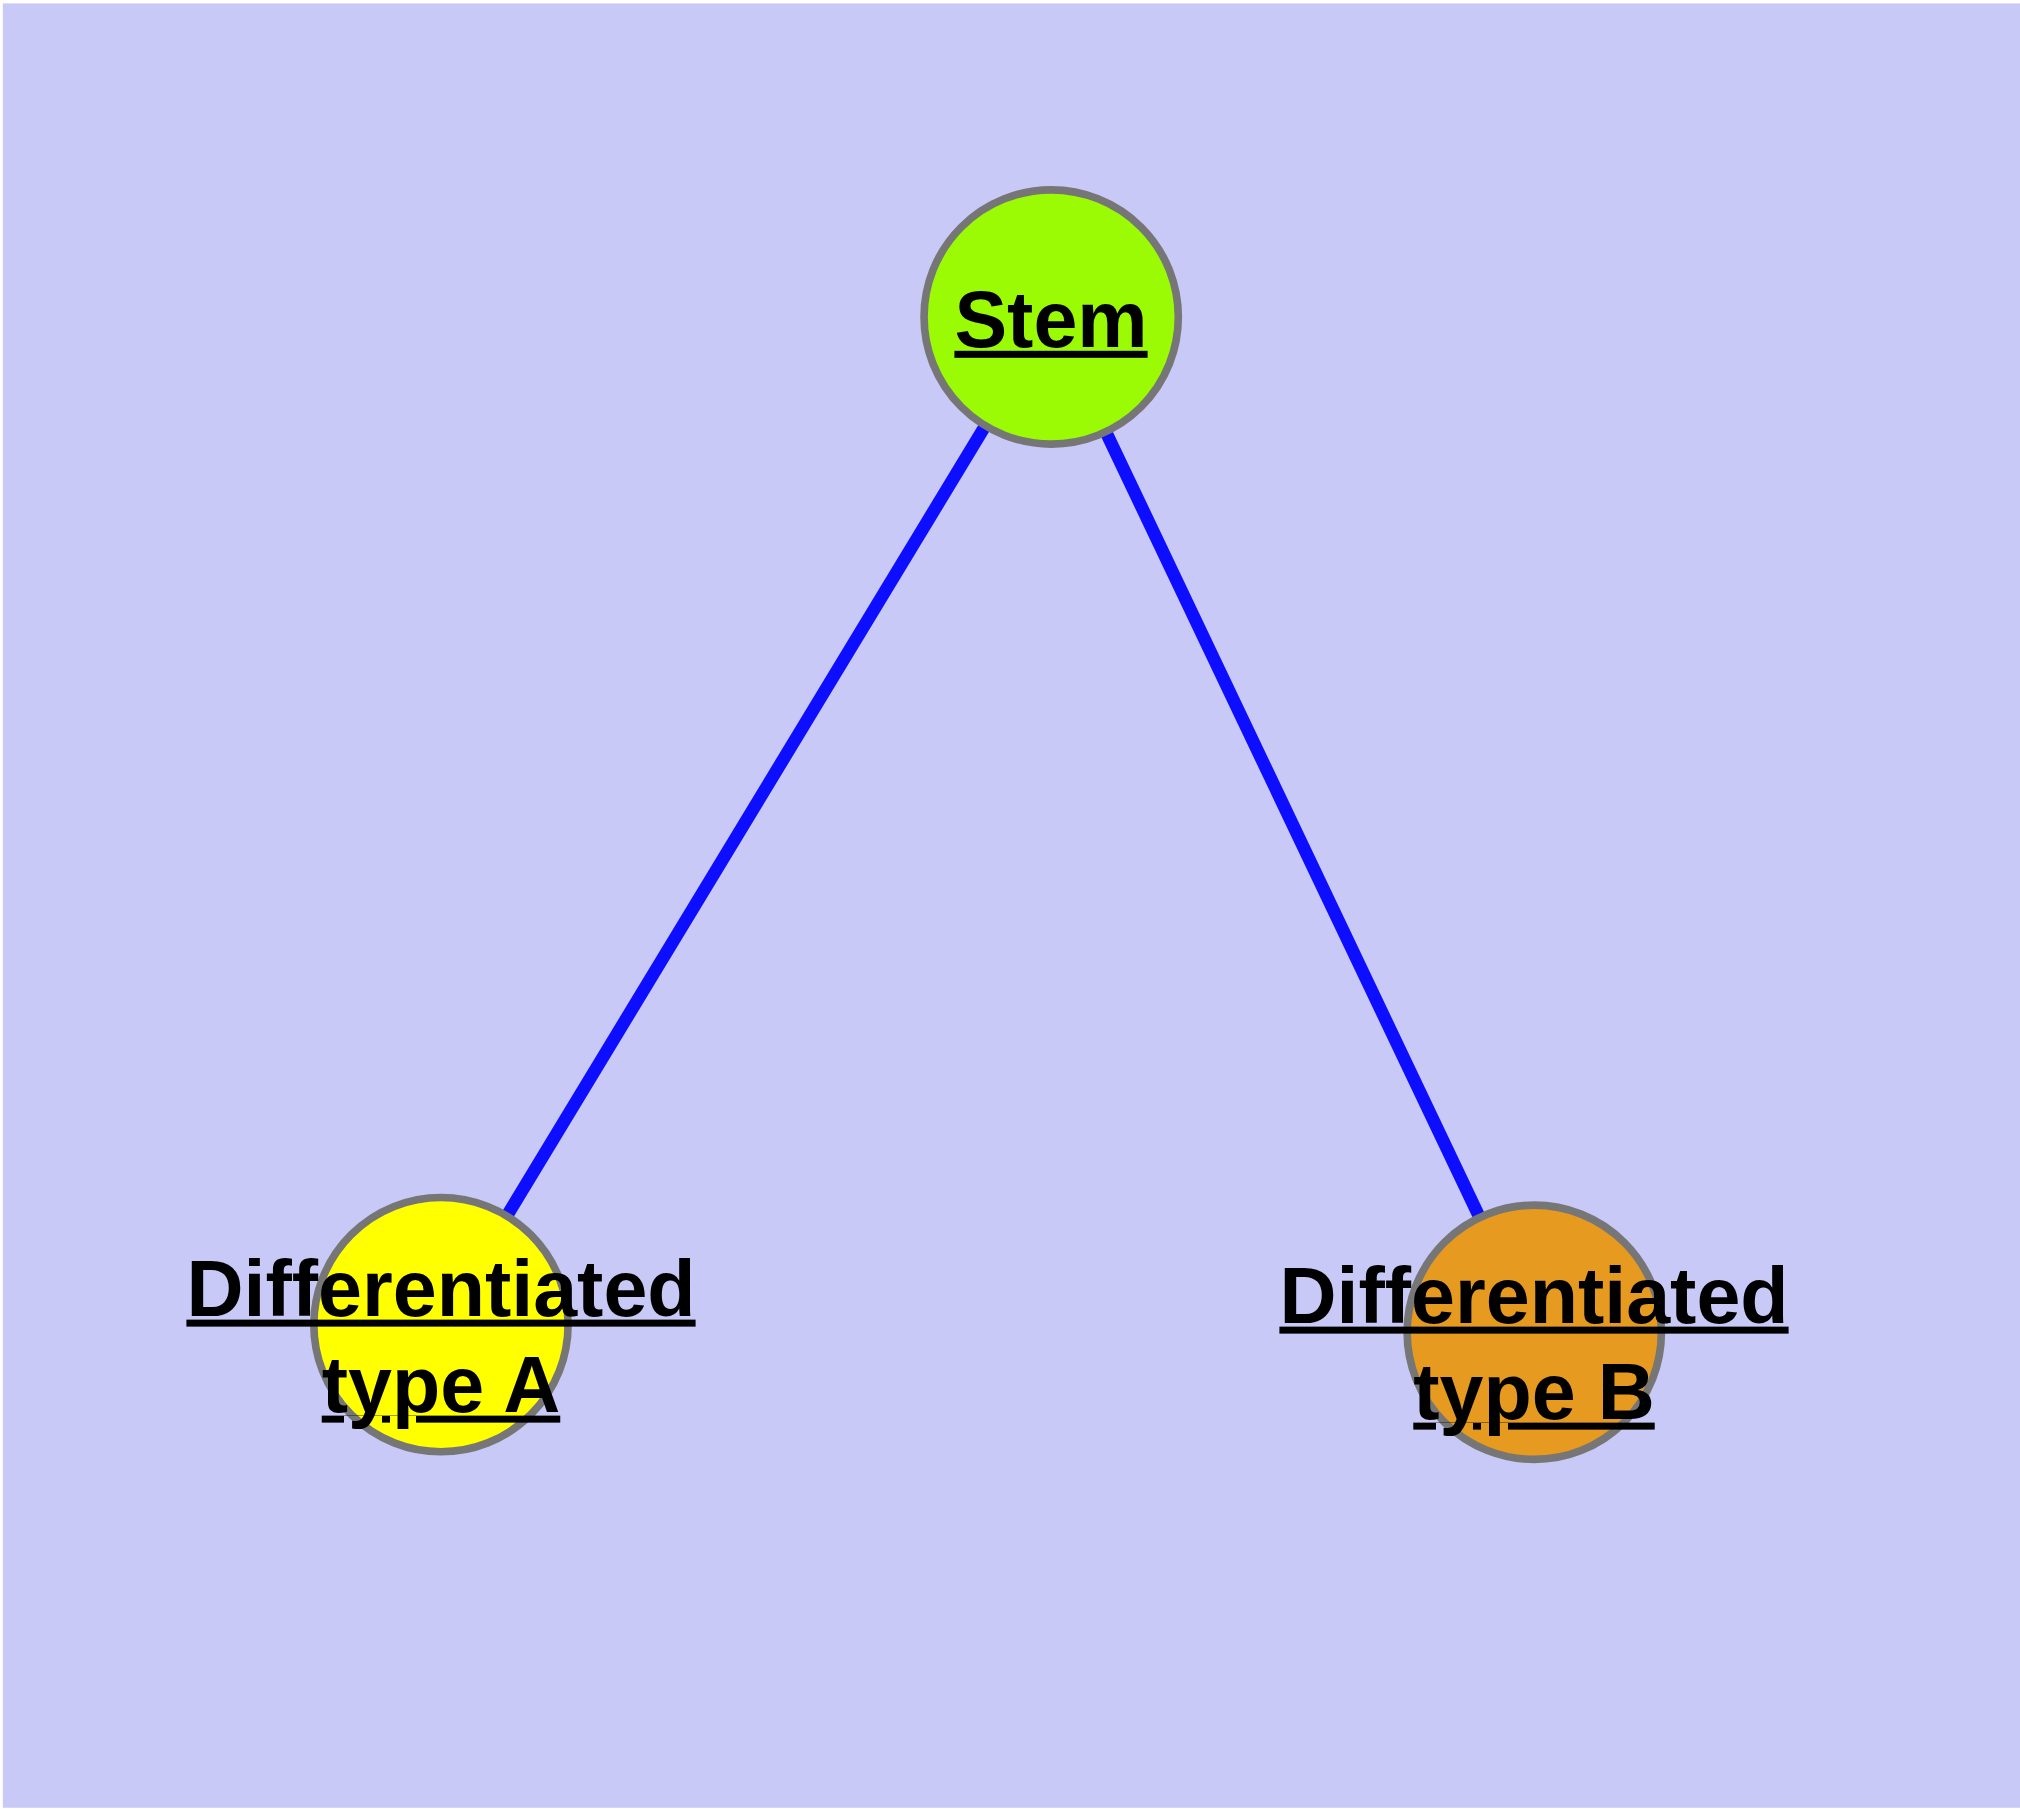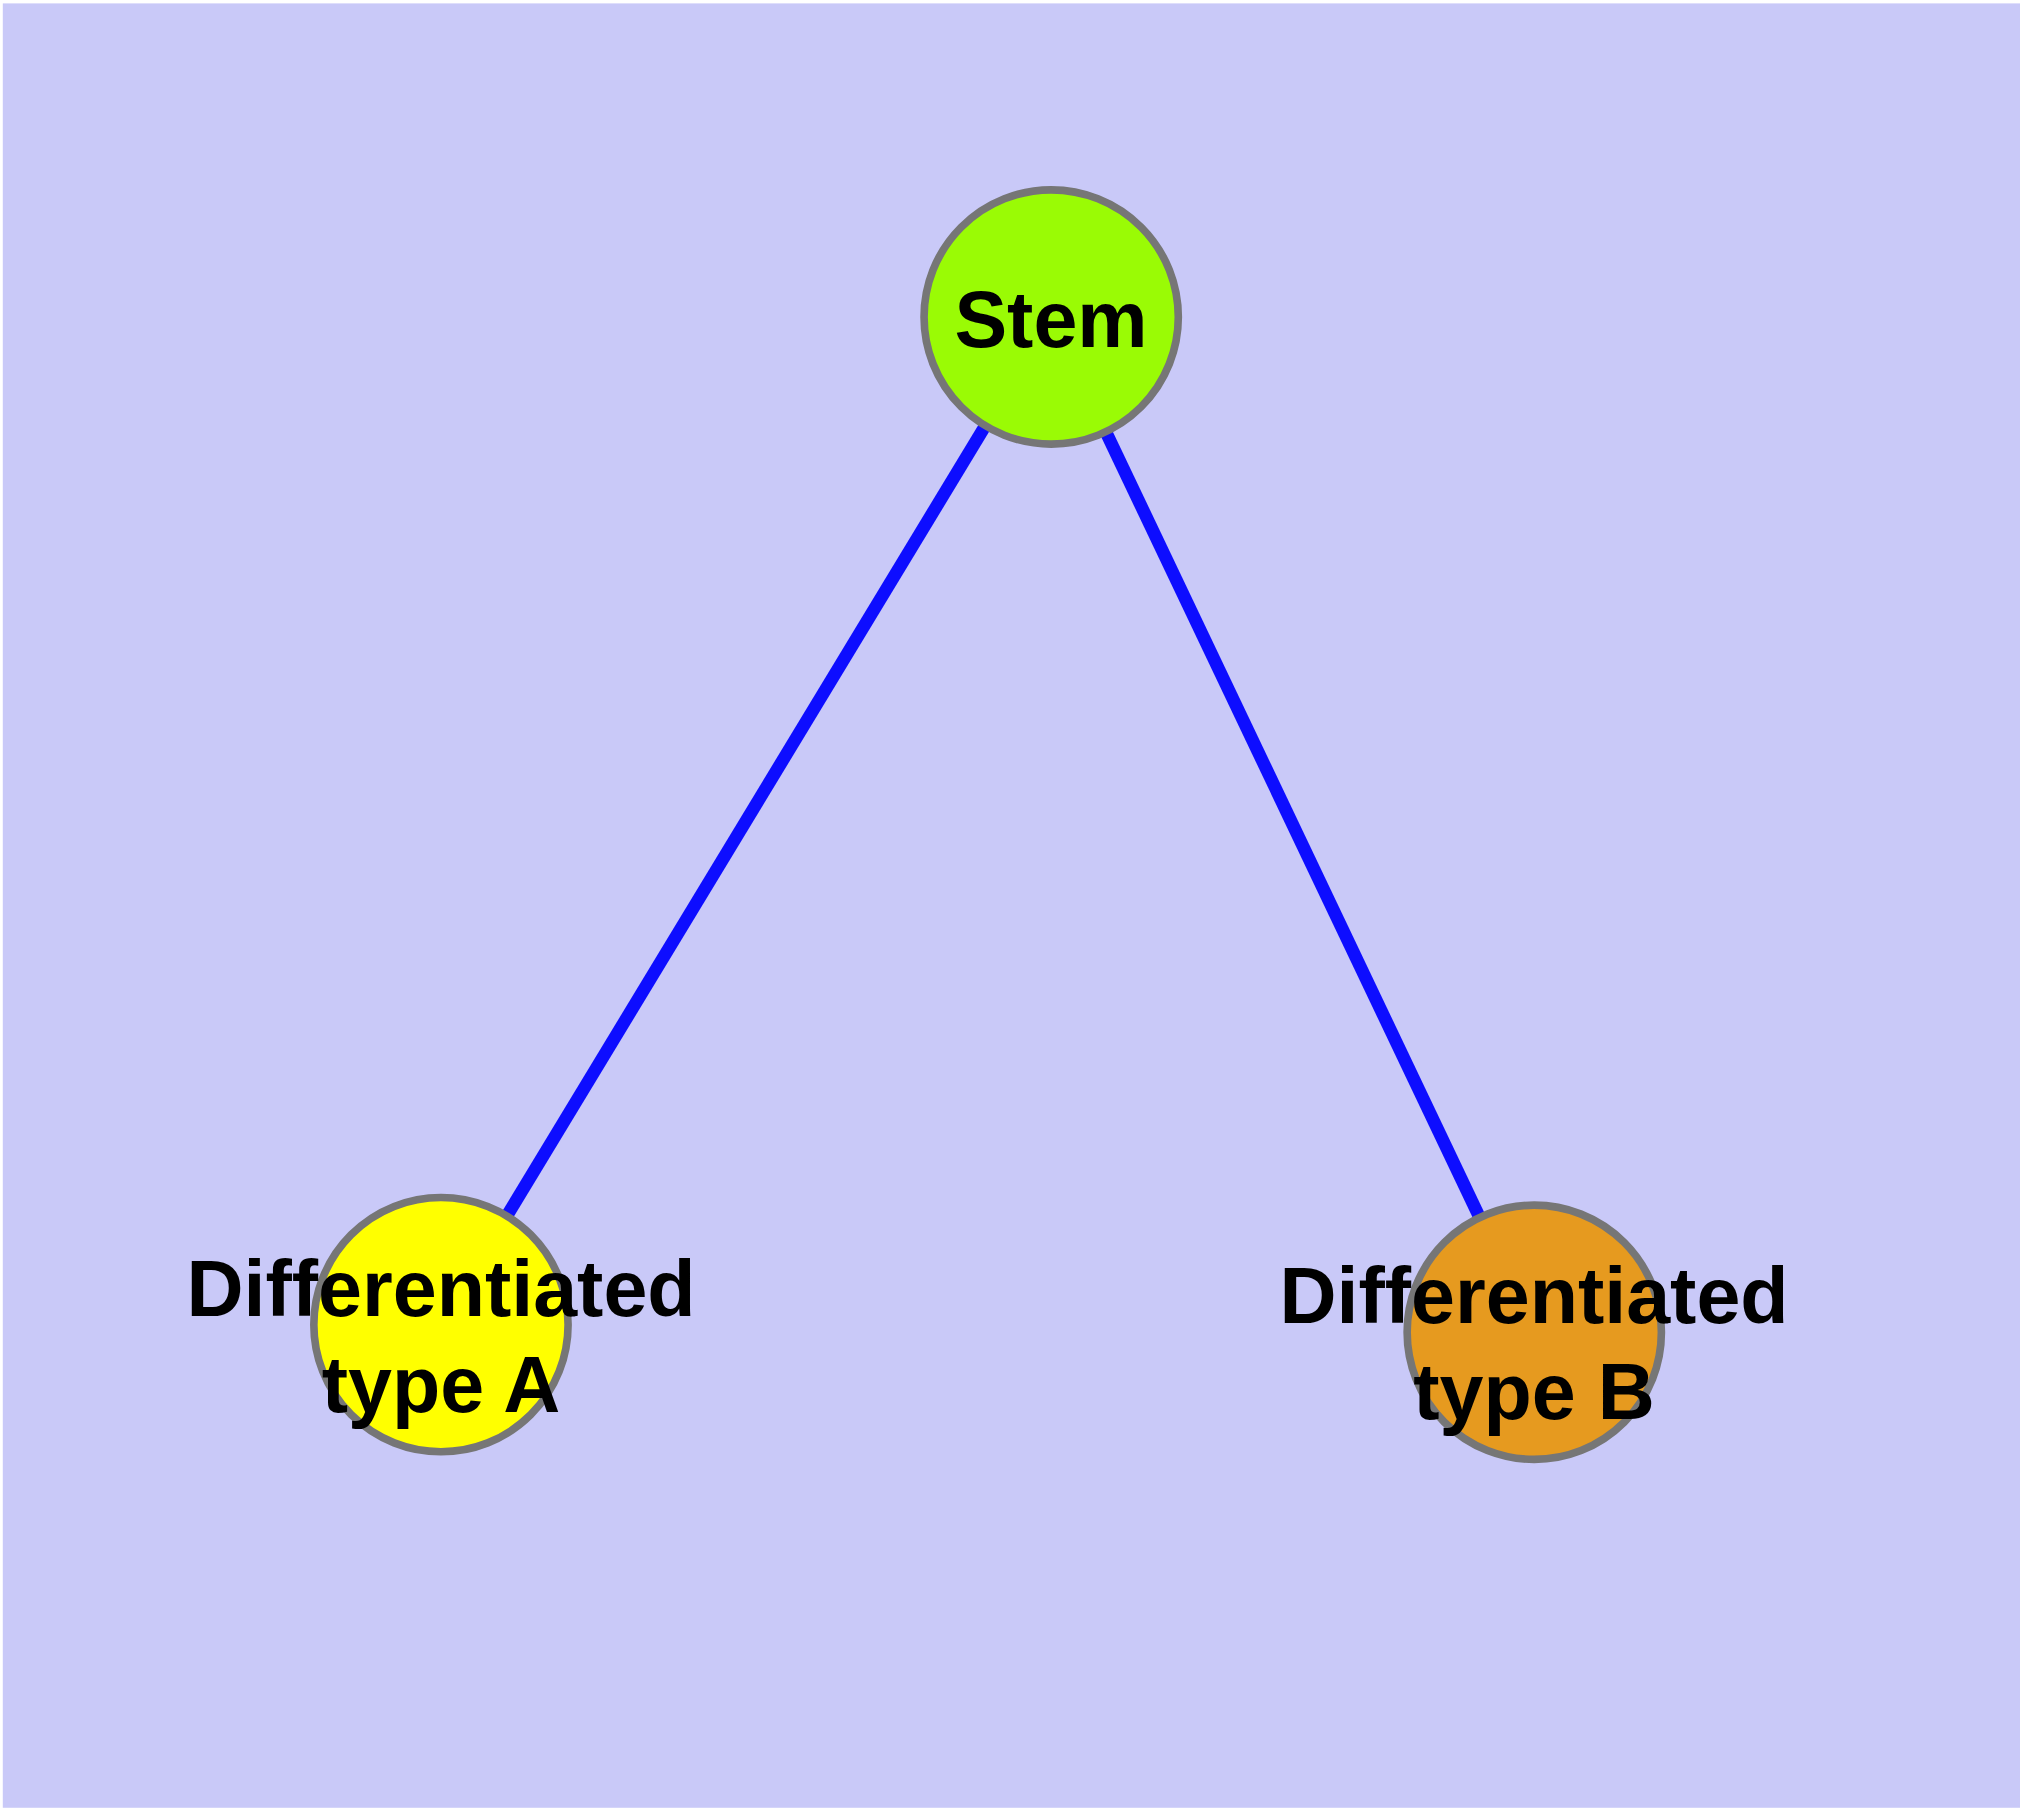--- a/index.html
+++ b/index.html
@@ -25,20 +25,21 @@
     position: absolute;
     transform: translate(-50%, -50%);
     text-align: center;
     font-weight: bold;
     font-size: 79px;
     line-height: 1.22;
     color: #000000;
     white-space: pre-line;
     letter-spacing: 0px;
     pointer-events: none;
+    text-decoration: underline;
   }
 </style>
 </head>
 <body>
 
 <div class="stage">
   <svg width="2021" height="1812" viewBox="0 0 2384 2138">
 
     <rect x="3" y="4" width="2381" height="2129" fill="#c9c9f8"></rect>
 

